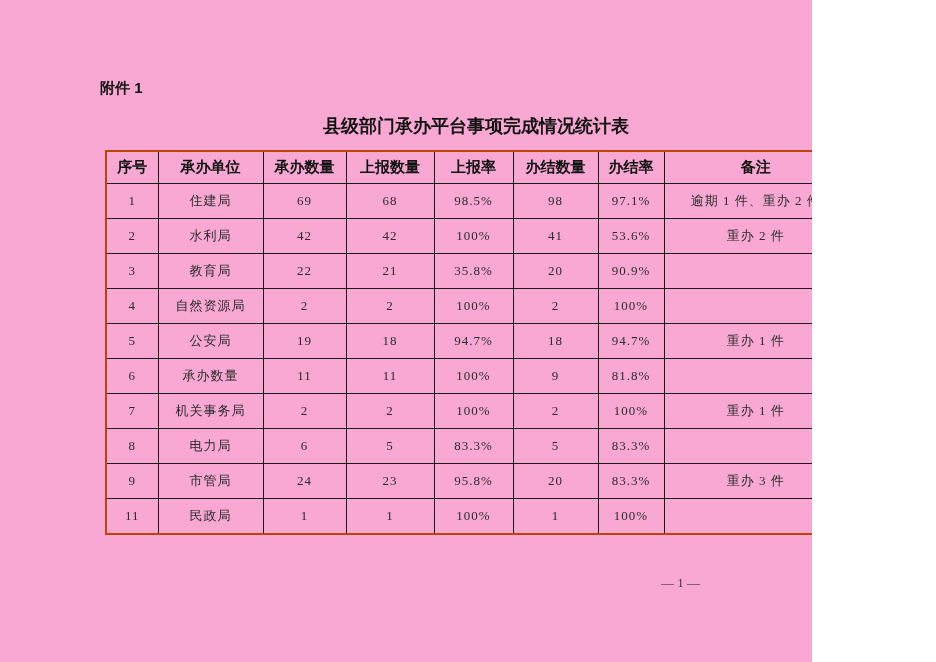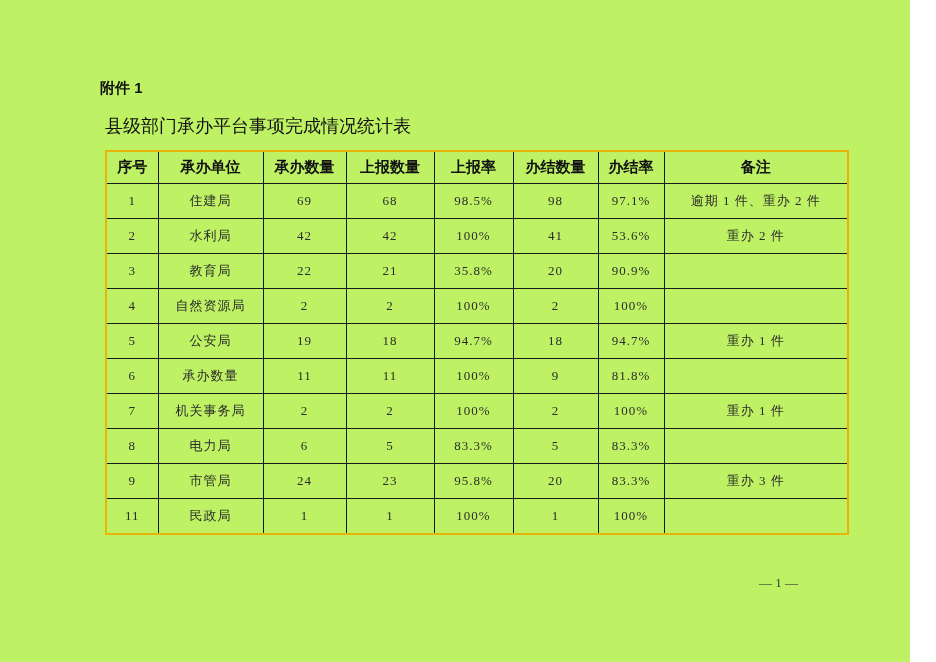--- a/index.html
+++ b/index.html
@@ -2,55 +2,56 @@
 <html><head>
 <meta charset="utf-8">
 <style>
   html, body {
     margin: 0;
     padding: 0;
     background: #ffffff;
   }
   .page {
     position: relative;
-    width: 910px;
+    width: 812px;
     height: 662px;
-    background: #bef264;
+    background: #f9a8d4;
     font-family: "Liberation Serif", "DejaVu Serif", serif;
     color: #1a1a1a;
     overflow: hidden;
   }
   .attachment {
     position: absolute;
     left: 100px;
     top: 79px;
     font-family: "Liberation Sans", "DejaVu Sans", sans-serif;
     font-weight: bold;
     font-size: 15px;
     color: #111111;
   }
   .doc-title {
     position: absolute;
     left: 105px;
     top: 114px;
     width: 742px;
     margin: 0;
+    text-align: center;
     font-family: "Liberation Sans", "DejaVu Sans", sans-serif;
-    font-weight: normal;
+    font-weight: bold;
     font-size: 18px;
     color: #111111;
   }
   table.stats {
     position: absolute;
     left: 105px;
     top: 150px;
     border-collapse: collapse;
     table-layout: fixed;
     width: 742px;
-    border: 2px solid #eab308;
+    border: 2px solid #c2410c;
     padding-left: 34px;
   }
   table.stats th, table.stats td {
     border: 1px solid #1a1a1a;
     text-align: center;
     vertical-align: middle;
     padding: 0 2px;
     overflow: hidden;
     white-space: nowrap;
   }

